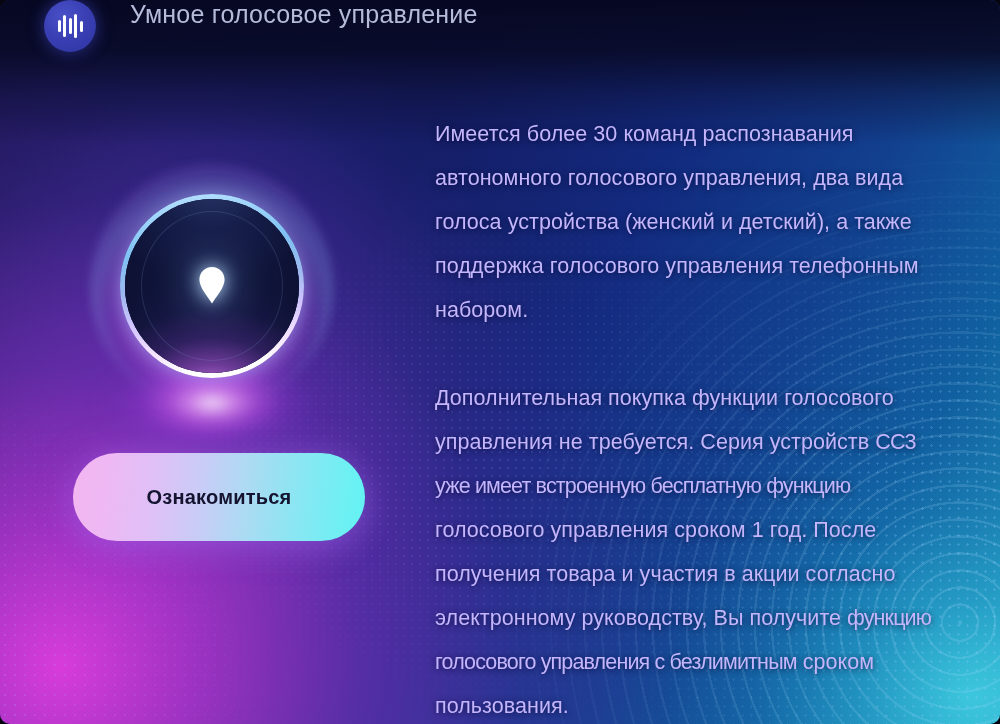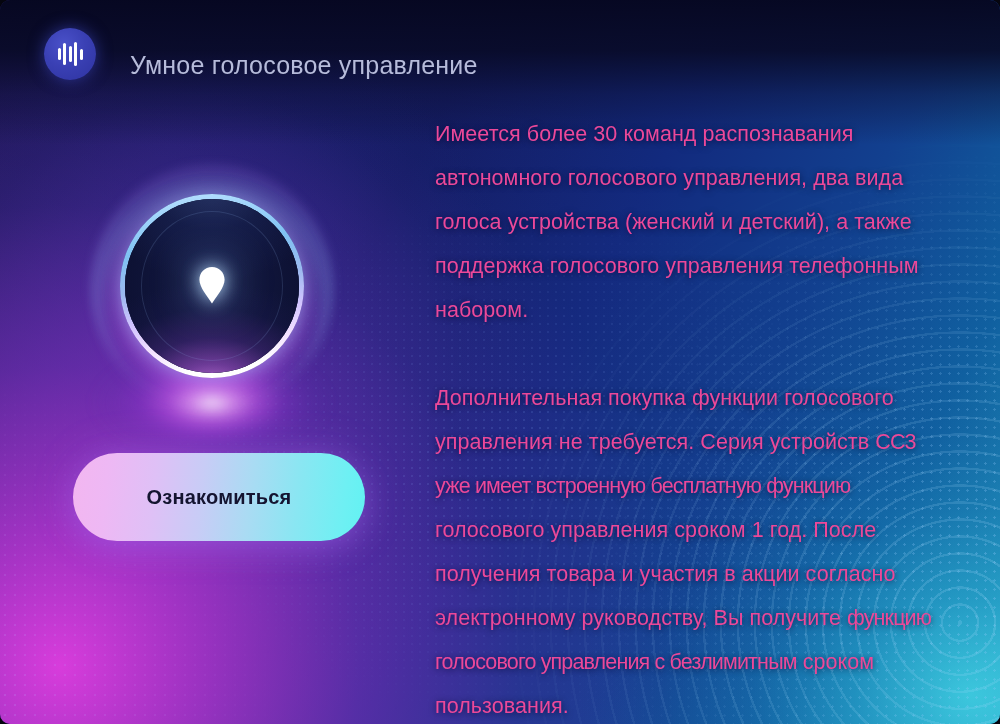--- a/index.html
+++ b/index.html
@@ -119,21 +119,21 @@
     -webkit-mask-image:
       radial-gradient(ellipse 460px 330px at 52% 64%, #000 0%, rgba(0,0,0,0.5) 48%, transparent 80%);
     mask-image:
       radial-gradient(ellipse 460px 330px at 52% 64%, #000 0%, rgba(0,0,0,0.5) 48%, transparent 80%);
   }
 
   
   #header {
     position:absolute; top:0; left:0;
     width:100%; height:80px;
-    display:flex; align-items:flex-end;
+    display:flex; align-items:flex-start;
     padding-left:44px;
     z-index:6;
   }
 
   #voice-badge {
     width:52px; height:52px;
     border-radius:50%;
     background:radial-gradient(circle at 38% 32%, #4a51c9 0%, #3a40b4 45%, #2e33a0 100%);
     box-shadow:0 0 16px rgba(70,80,220,0.55);
     display:flex; align-items:center; justify-content:center;
@@ -287,21 +287,21 @@
   }
 
   
   #text-col {
     position:absolute;
     left:435px; top:112px;
     width:520px;
     z-index:5;
   }
   #text-col p {
-    color:#ec4899;
+    color:#c4b5fd;
     font-size:21.5px;
     line-height:44px;
     letter-spacing:0.05px;
     text-shadow:0 1px 6px rgba(5,10,45,0.75);
   }
   #paragraph-2 { margin-top:44px; }
   .tight { letter-spacing:-0.85px; }
 </style>
 </head>
 <body>

